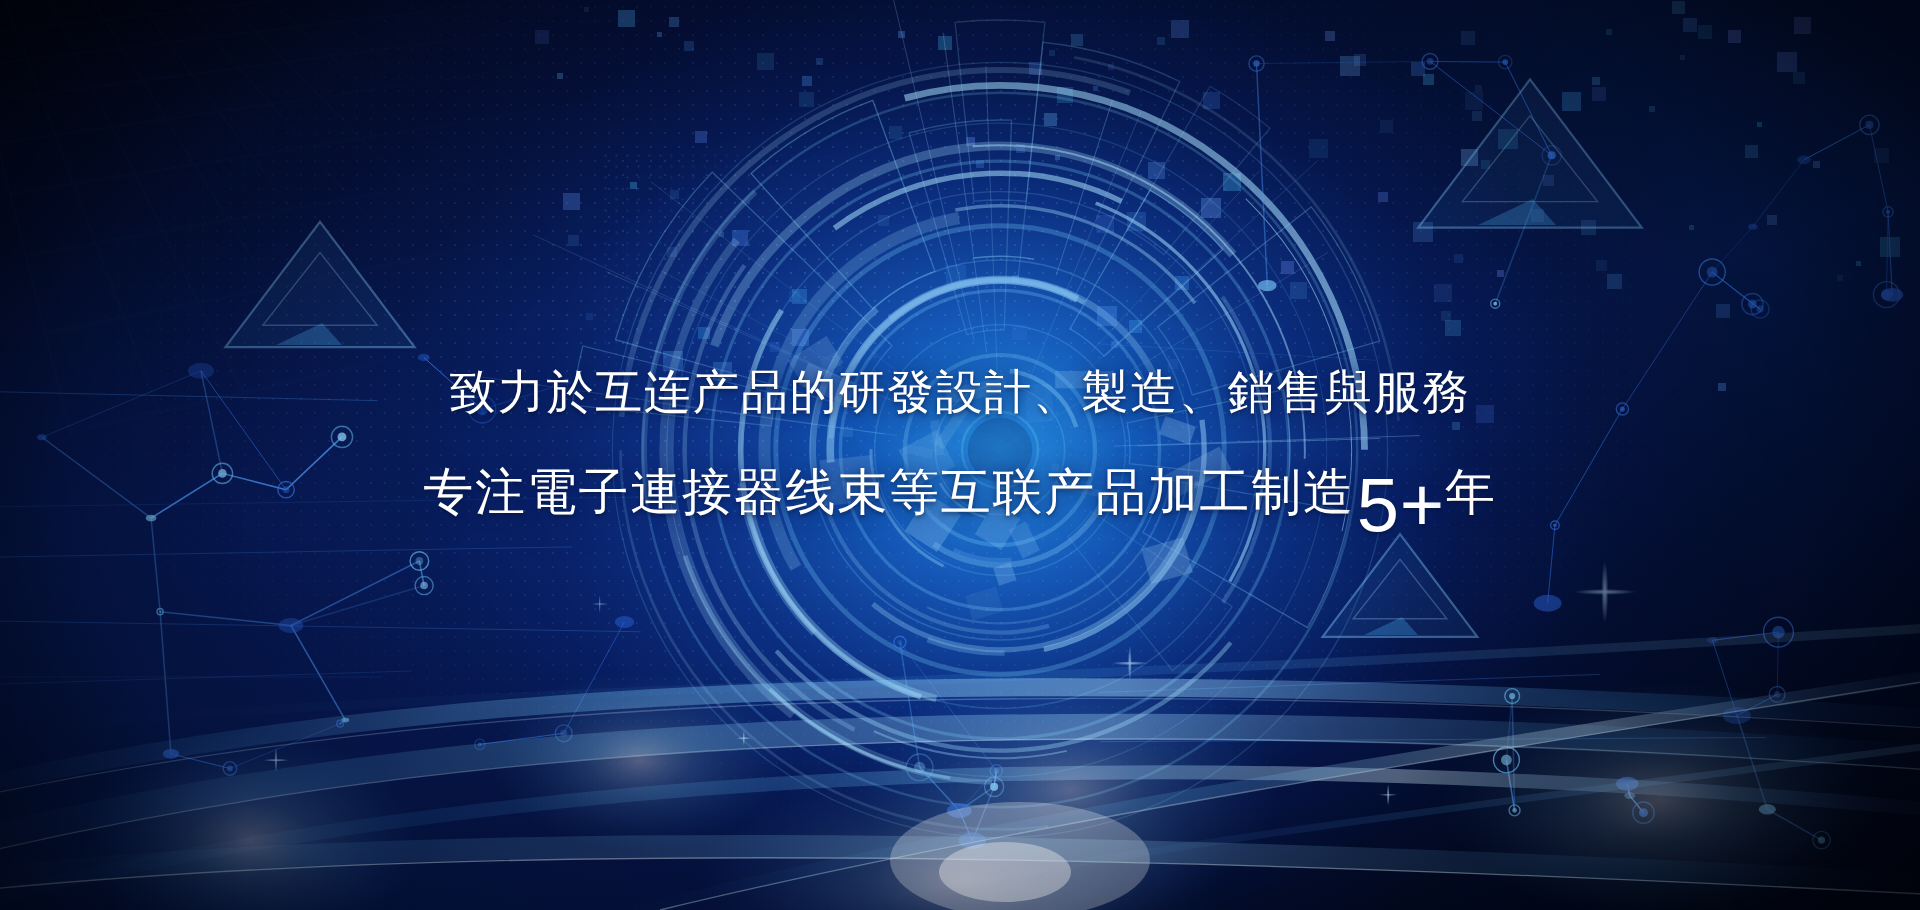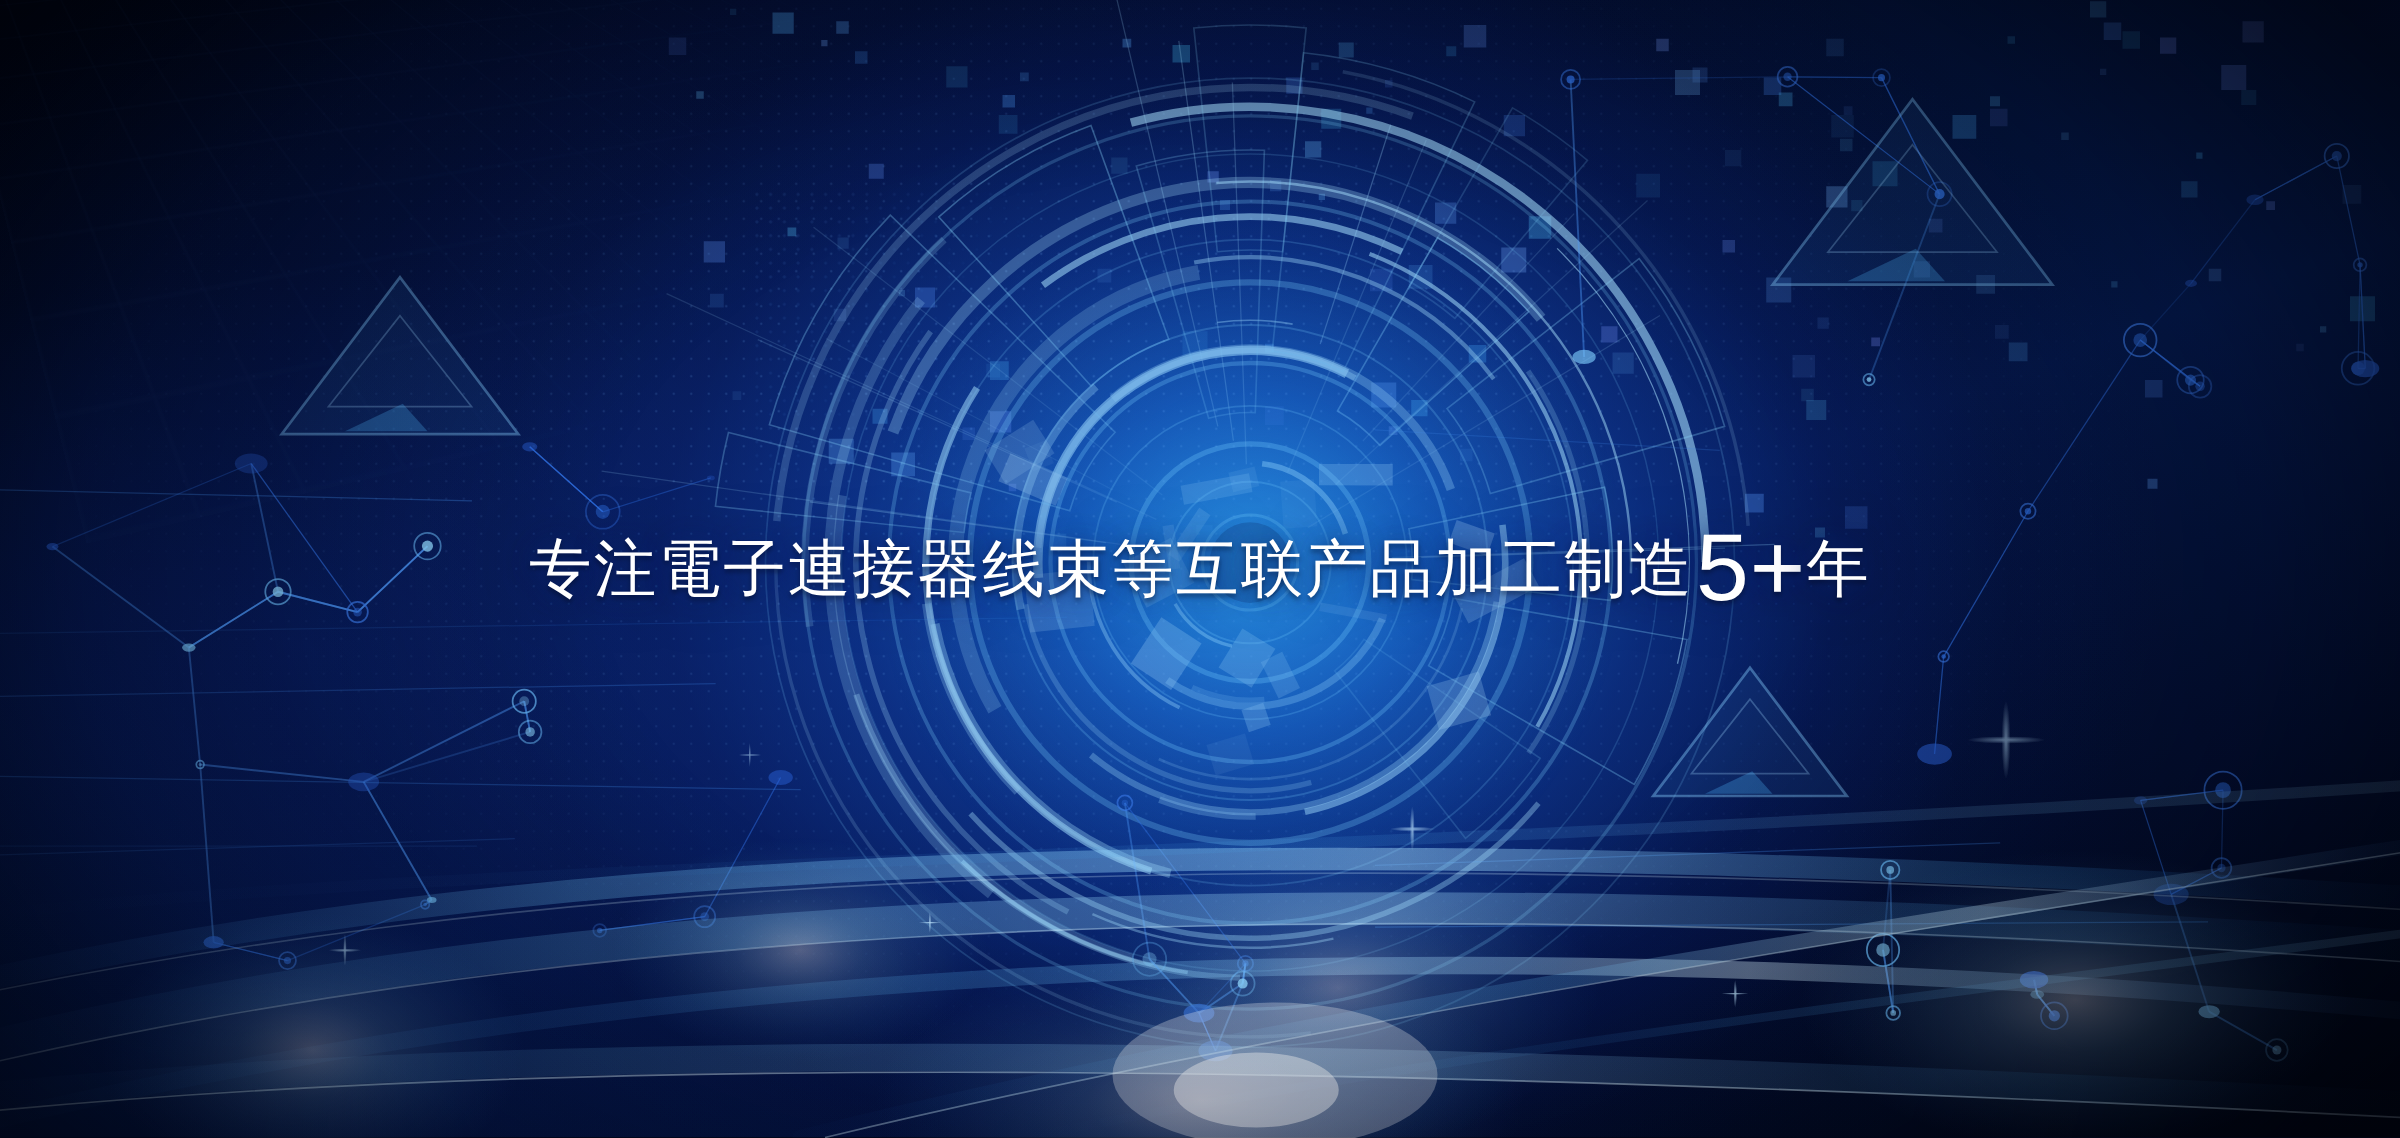--- a/index.html
+++ b/index.html
@@ -101,21 +101,21 @@
   }
   .hl-line {
     color:#ffffff;
     font-weight:400;
     letter-spacing:0.035em;
     white-space:nowrap;
     text-shadow:0 0 18px rgba(10,40,110,0.85), 0 0 42px rgba(6,26,80,0.55), 0 2px 4px rgba(0,0,0,0.45);
     line-height:1;
   }
   #hl-line-1 { font-size:47px; }
-  #hl-line-2 { font-size:50px; display:flex; align-items:center; }
+  #hl-line-2 { font-size:50px; display:flex; align-items:flex-start; }
   #hl-years  { font-size:76px; letter-spacing:0.01em; margin-left:2px; }
   #hl-unit   { font-size:50px; }
 
   
   #vignette {
     background:radial-gradient(ellipse 1150px 760px at 940px 450px,
       rgba(0,0,0,0) 40%, rgba(0,4,18,0.30) 76%, rgba(0,2,10,0.72) 100%);
     z-index:50;
   }
 </style>
@@ -636,20 +636,21 @@
       <div class="spark" style="left: 1112px; top: 645px; width: 36px; height: 36px; opacity: 0.7;"></div>
       <div class="spark" style="left: 1377px; top: 784px; width: 22px; height: 22px; opacity: 0.85;"></div>
       <div class="spark" style="left: 590px; top: 594px; width: 20px; height: 20px; opacity: 0.55;"></div>
       <div class="spark" style="left: 263px; top: 747px; width: 26px; height: 26px; opacity: 0.7;"></div>
       <div class="spark" style="left: 735px; top: 729px; width: 18px; height: 18px; opacity: 0.85;"></div>
     </div>
 
   <div class="layer" id="vignette"></div>
 
   <div id="headline">
+    <div class="hl-line" id="hl-line-1">致力於互连产品的研發設計、製造、銷售與服務</div>
     <div class="hl-line" id="hl-line-2">
       <span>专注電子連接器线束等互联产品加工制造</span>
         <span id="hl-years">5+</span>
         <span id="hl-unit">年</span>
     </div>
   </div>
 
 </div>
 
 </body></html>

